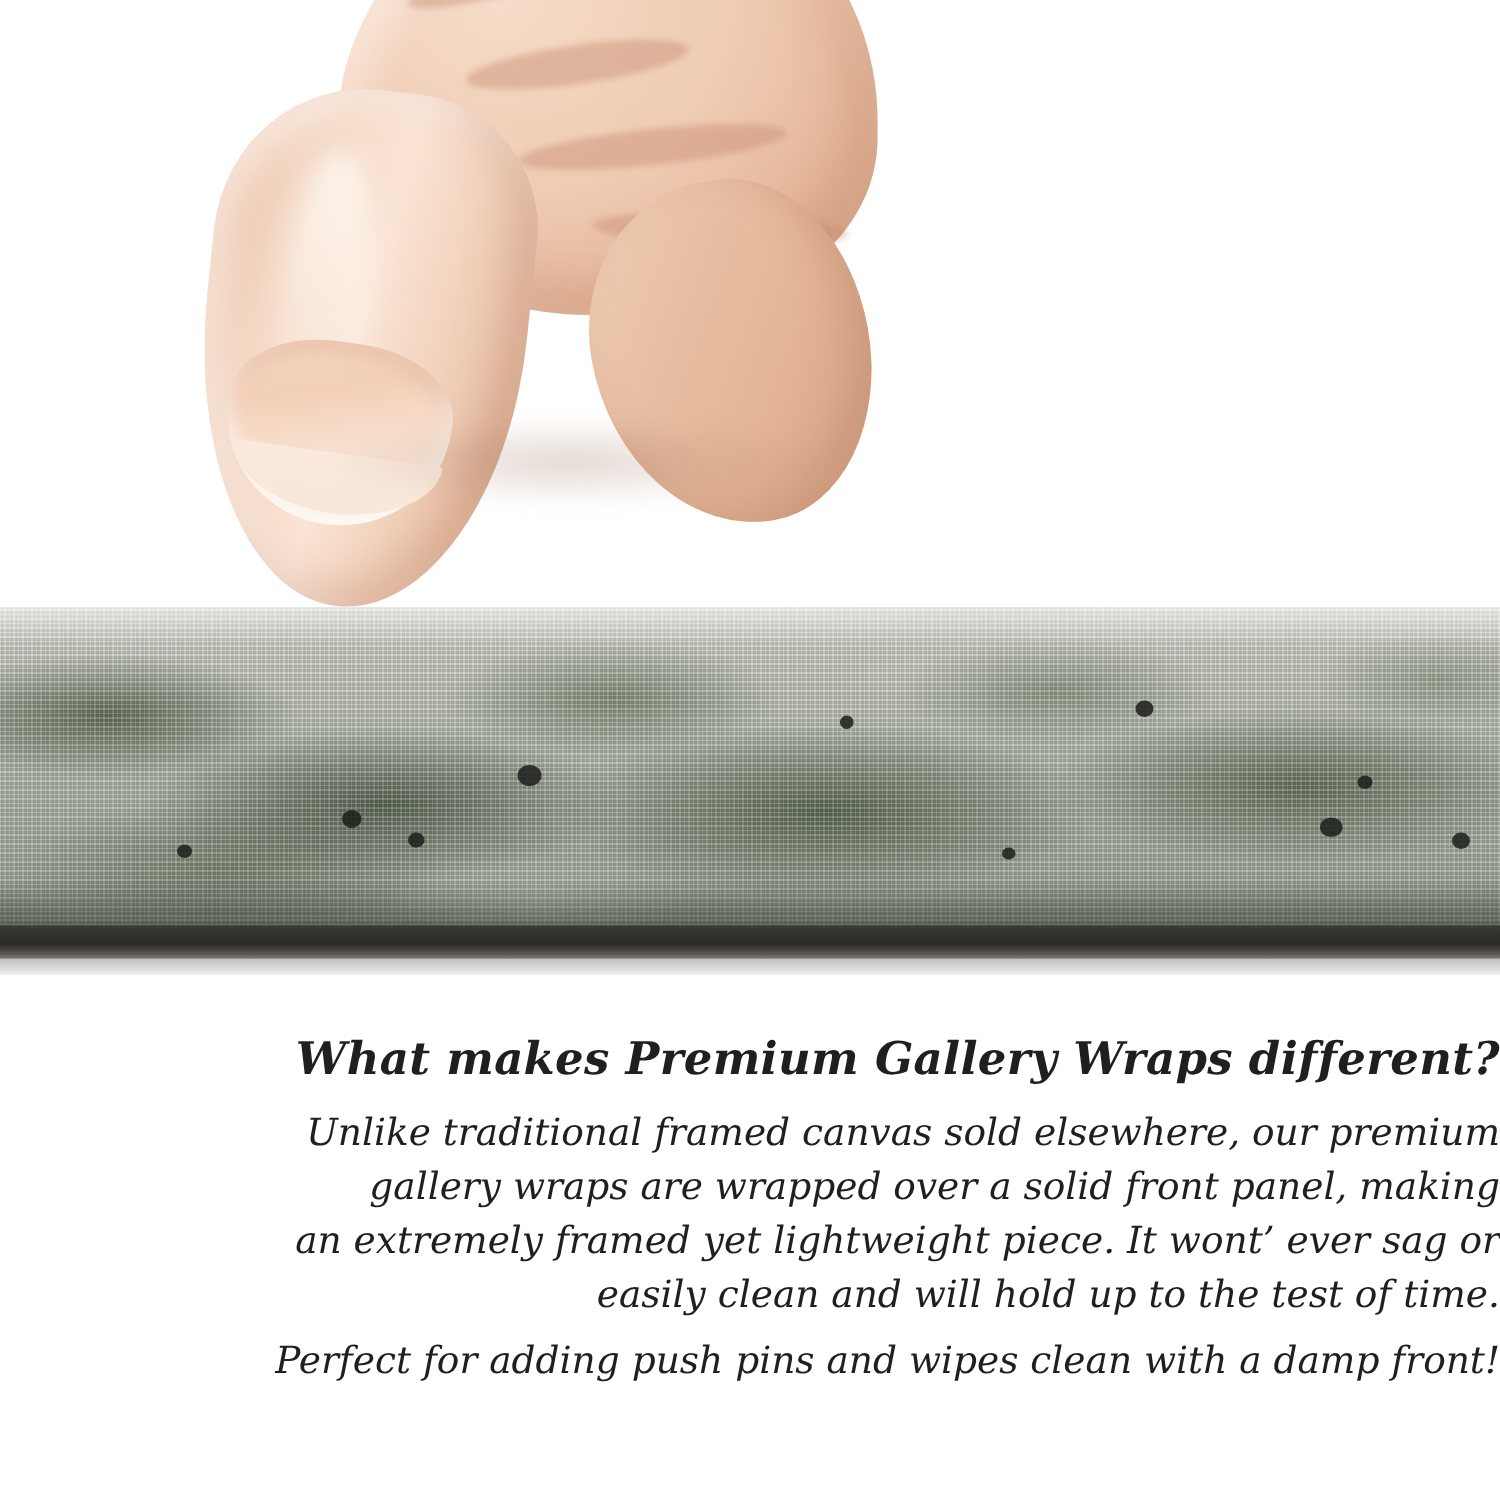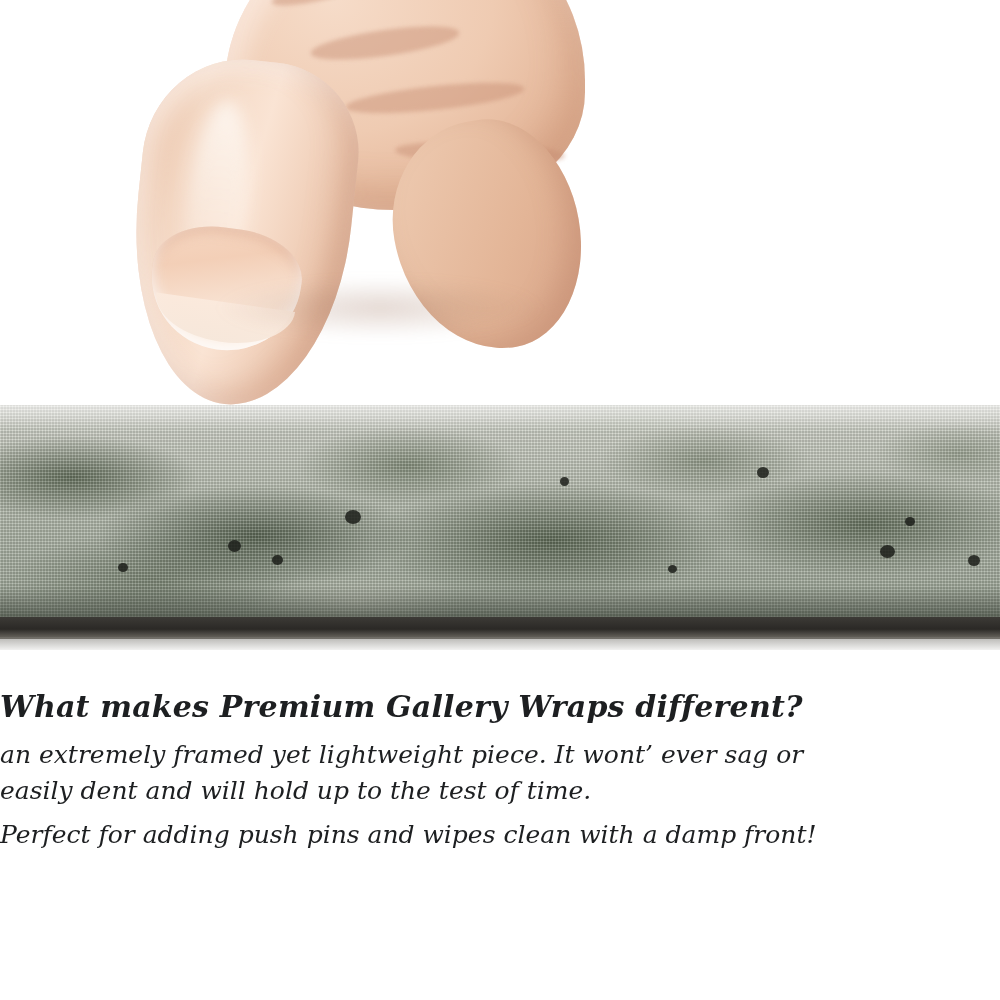--- a/index.html
+++ b/index.html
@@ -200,21 +200,21 @@
     height: 16px;
     background: linear-gradient(180deg, rgba(120,118,112,.55), rgba(255,255,255,0));
   }
 
   
   .caption {
     position: absolute;
     left: 0;
     top: 690px;
     width: 1000px;
-    text-align: left;
+    text-align: right;
     font-family: "DejaVu Serif", serif;
     font-style: italic;
     color: #1d1f21;
   }
   .caption-heading {
     font-size: 30px;
     font-weight: 700;
     letter-spacing: .2px;
     margin: 0 0 14px 0;
     line-height: 1.1;
@@ -270,19 +270,21 @@
       <div class="bottom-dark"></div>
     </div>
 
     <div class="panel-edge"></div>
     <div class="panel-edge-shadow"></div>
   </div>
 
   <div class="caption">
     <div class="caption-heading">What makes Premium Gallery Wraps different?</div>
     <div class="caption-body">
+      <span class="line">Unlike traditional framed canvas sold elsewhere, our premium</span>
+      <span class="line">gallery wraps are wrapped over a solid front panel, making</span>
       <span class="line">an extremely framed yet lightweight piece. It wont’ ever sag or</span>
-      <span class="line">easily dent and will hold up to the test of time.</span>
+      <span class="line">easily clean and will hold up to the test of time.</span>
     </div>
     <div class="caption-last">Perfect for adding push pins and wipes clean with a damp front!</div>
   </div>
 
 </div>
 
 </body></html>

